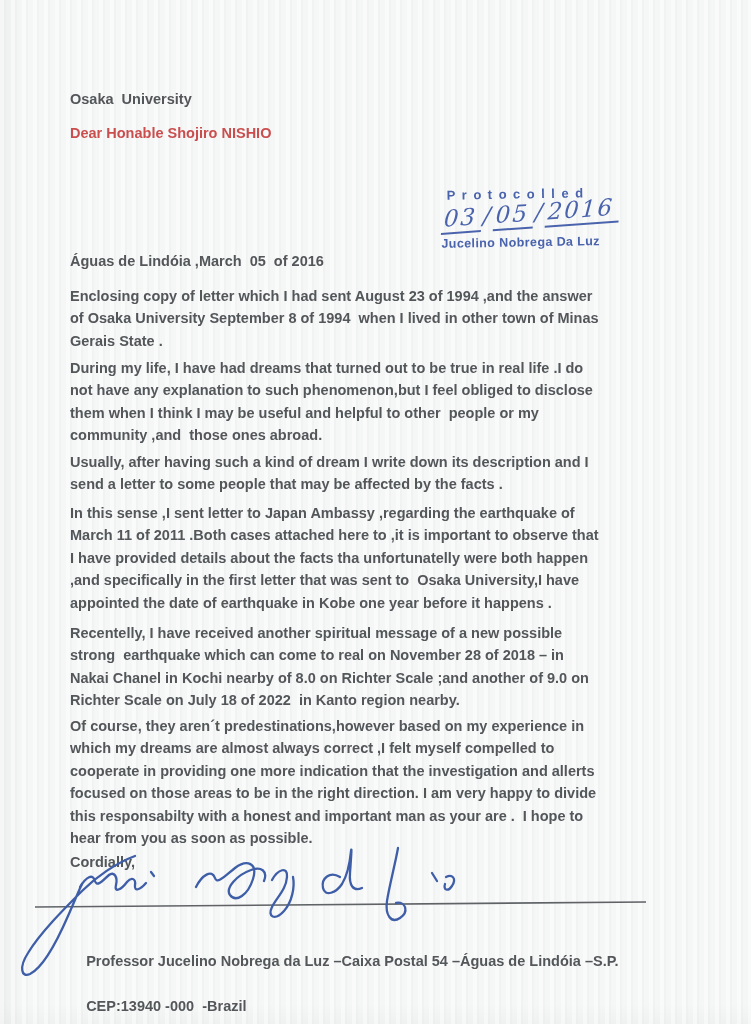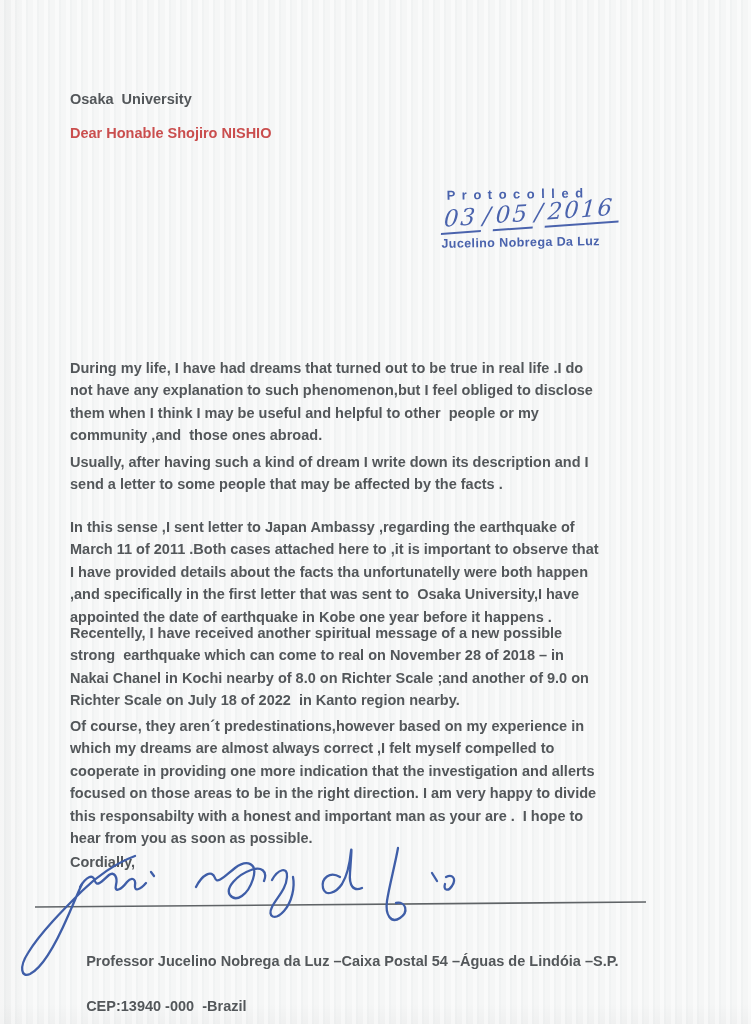--- a/index.html
+++ b/index.html
@@ -56,36 +56,40 @@
   
   .footer{width:662px;}
 </style>
 </head>
 <body>
 
 <div class="page">
 
   <div class="abs txt" style="top:88px">Osaka  University</div>
   <div class="abs txt red" style="top:122px">Dear Honable Shojiro NISHIO</div>
+  <div class="abs txt" style="top:250px">Águas de Lindóia ,March  05  of 2016</div>
 
   <div class="stamp">
     <div class="stamp-title">Protocolled</div>
     <div class="stamp-date">
       <span class="seg">03</span><span class="slash">/</span><span class="seg">05</span><span class="slash">/</span><span class="seg">2016</span>
     </div>
     <div class="stamp-name">Jucelino Nobrega Da Luz</div>
   </div>
 
+  <div class="abs txt para" style="top:285px">Enclosing copy of letter which I had sent August 23 of 1994 ,and the answer
+of Osaka University September 8 of 1994  when I lived in other town of Minas
+Gerais State .</div>
   <div class="abs txt para" style="top:357px">During my life, I have had dreams that turned out to be true in real life .I do
 not have any explanation to such phenomenon,but I feel obliged to disclose
 them when I think I may be useful and helpful to other  people or my
 community ,and  those ones abroad.</div>
   <div class="abs txt para" style="top:451px">Usually, after having such a kind of dream I write down its description and I
 send a letter to some people that may be affected by the facts .</div>
-  <div class="abs txt para" style="top:516px">In this sense ,I sent letter to Japan Ambassy ,regarding the earthquake of
+  <div class="abs txt para" style="top:502px">In this sense ,I sent letter to Japan Ambassy ,regarding the earthquake of
 March 11 of 2011 .Both cases attached here to ,it is important to observe that
 I have provided details about the facts tha unfortunatelly were both happen
 ,and specifically in the first letter that was sent to  Osaka University,I have
 appointed the date of earthquake in Kobe one year before it happens .</div>
   <div class="abs txt para" style="top:622px">Recentelly, I have received another spiritual message of a new possible
 strong  earthquake which can come to real on November 28 of 2018 – in
 Nakai Chanel in Kochi nearby of 8.0 on Richter Scale ;and another of 9.0 on
 Richter Scale on July 18 of 2022  in Kanto region nearby.</div>
   <div class="abs txt para" style="top:715px">Of course, they aren´t predestinations,however based on my experience in
 which my dreams are almost always correct ,I felt myself compelled to

